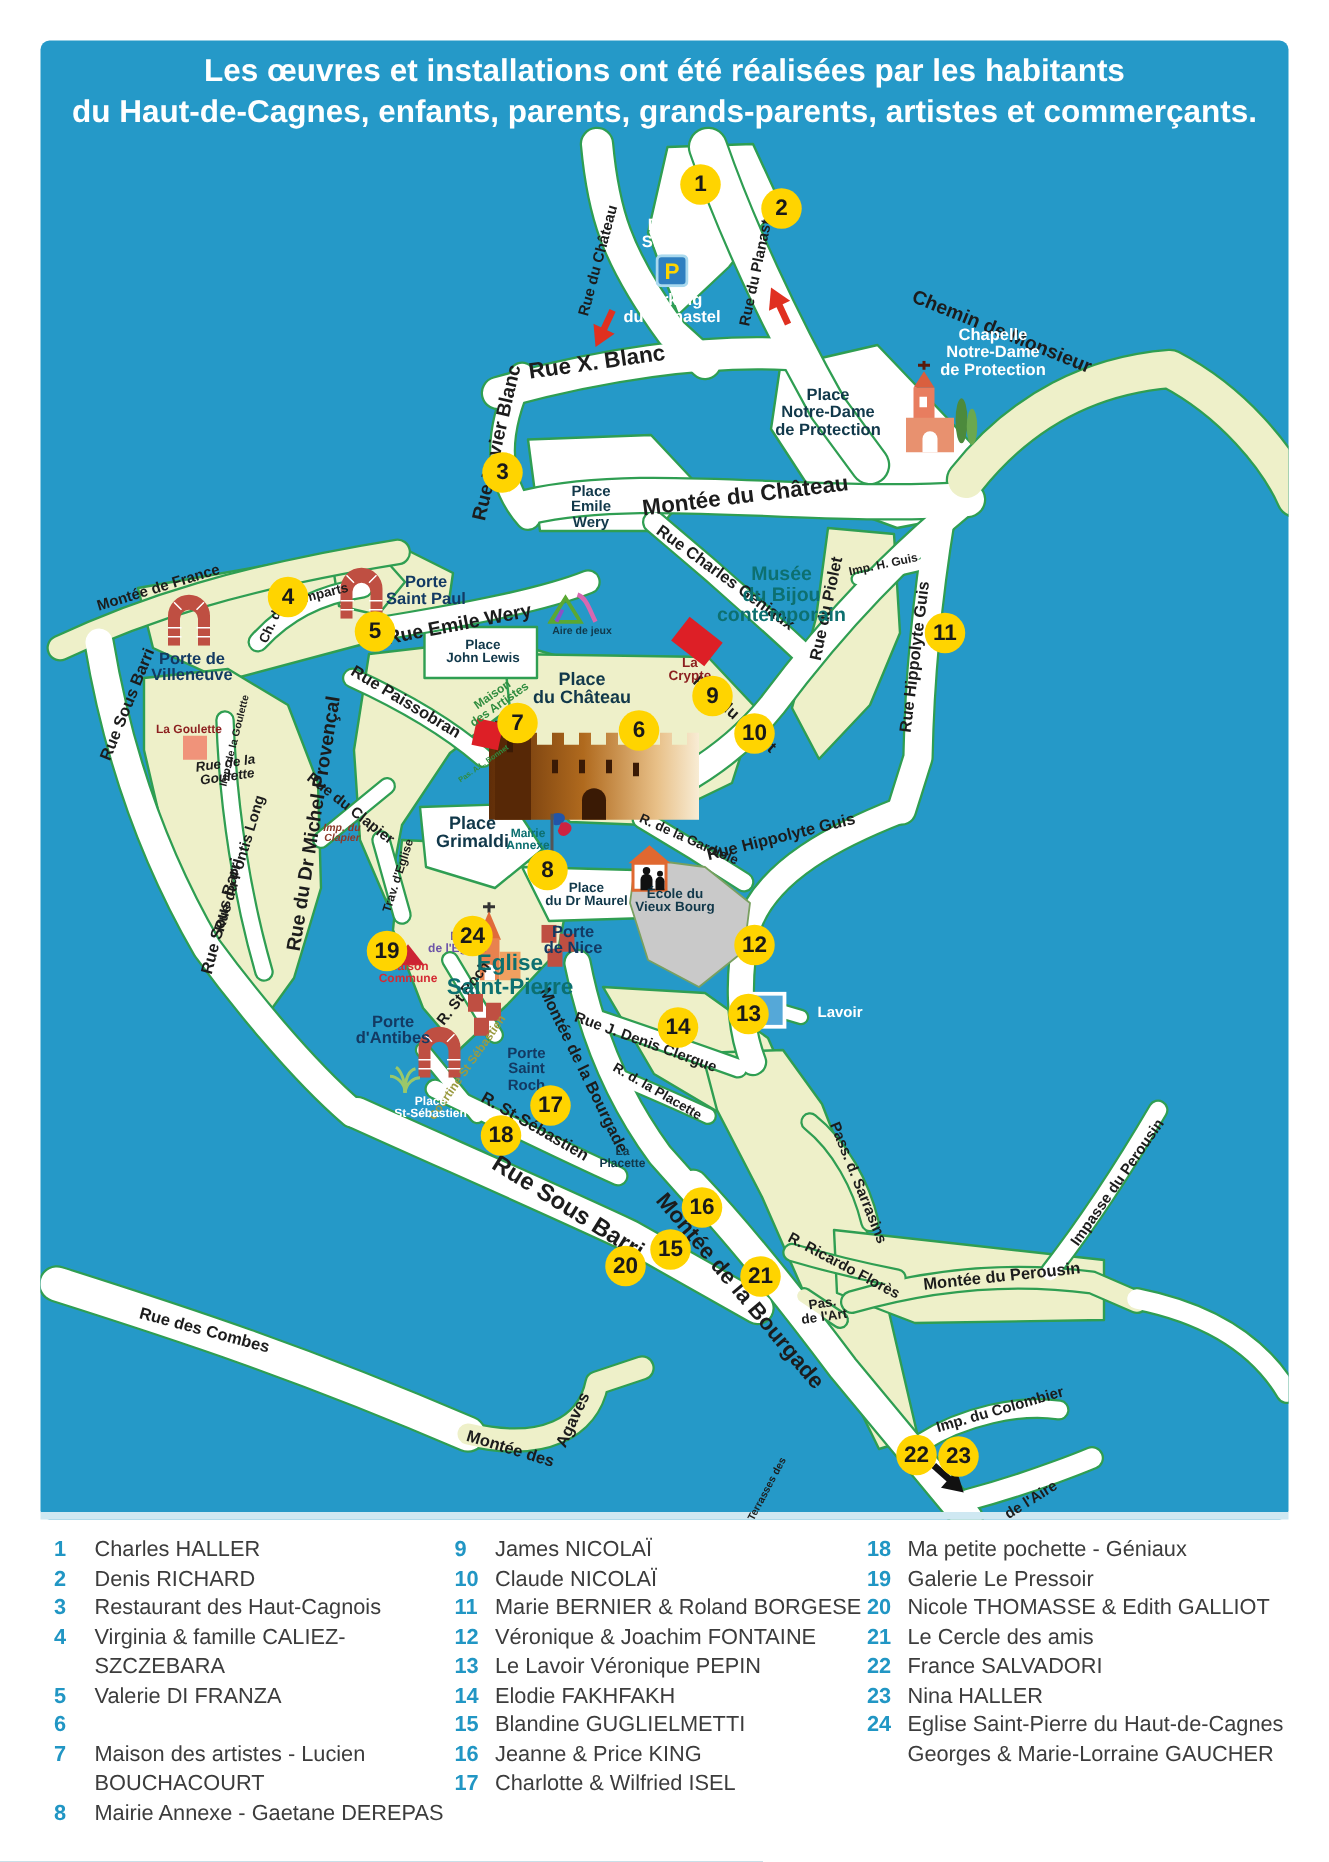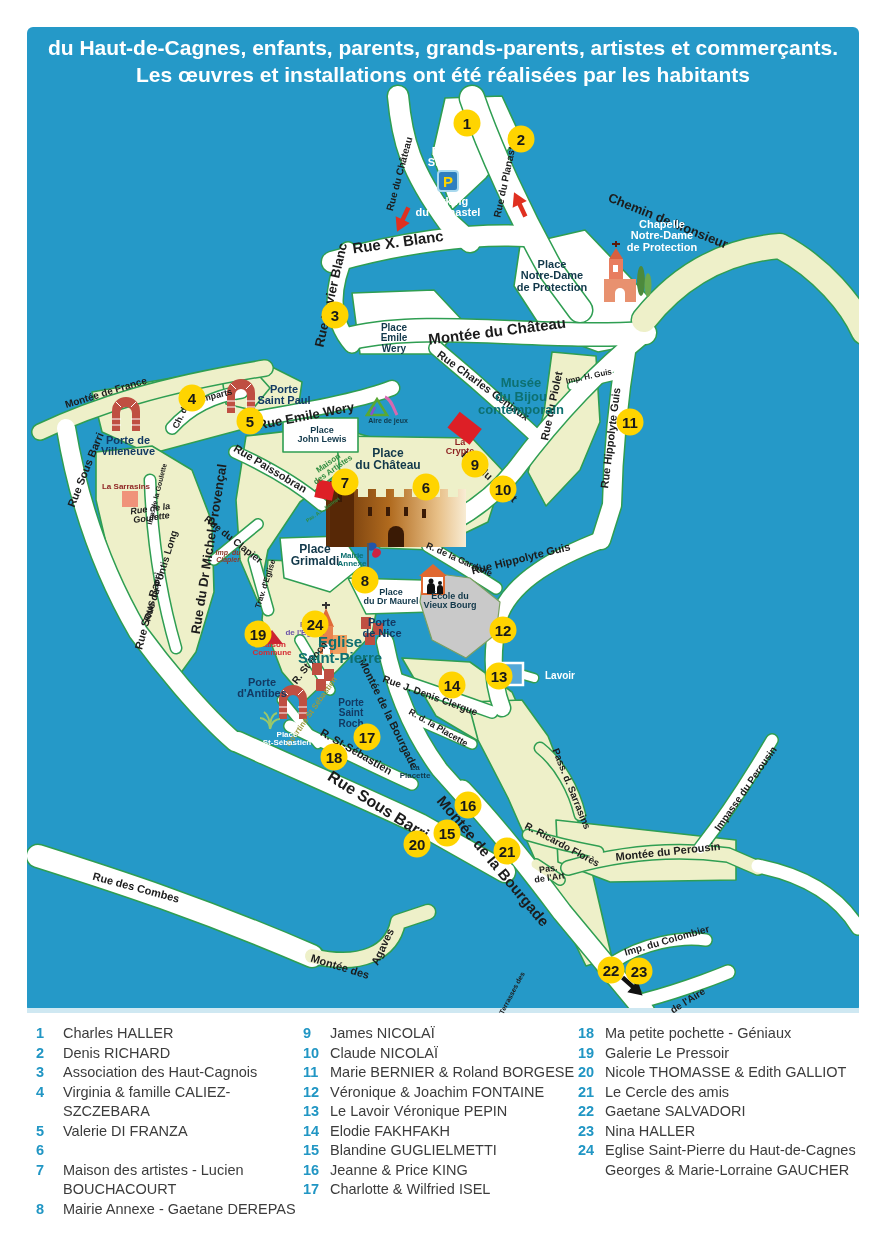--- a/index.html
+++ b/index.html
@@ -132,37 +132,37 @@
         <path d="M254,560 L268,610" fill="none" stroke="#ffffff" stroke-width="10" stroke-linecap="round" stroke-linejoin="round"></path>
         <path d="M214,560 L258,524" fill="none" stroke="#ffffff" stroke-width="9" stroke-linecap="round" stroke-linejoin="round"></path>
         <path d="M428,546 C462,566 496,588 496,588" fill="none" stroke="#ffffff" stroke-width="11" stroke-linecap="round" stroke-linejoin="round"></path>
         <path d="M150,480 C152,540 162,600 176,648" fill="none" stroke="#ffffff" stroke-width="10" stroke-linecap="round" stroke-linejoin="round"></path>
         <path d="M282,700 L318,744" fill="none" stroke="#ffffff" stroke-width="8" stroke-linecap="round" stroke-linejoin="round"></path>
         <path d="M500,668 L534,678" fill="none" stroke="#ffffff" stroke-width="8" stroke-linecap="round" stroke-linejoin="round"></path>
         <path d="M424,572 L470,578 L500,602 L496,634 L466,658 L432,640 L420,602 Z" fill="#c9c9c9" stroke="#79a060" stroke-width="1.2" stroke-linecap="round" stroke-linejoin="round"></path>
       </svg>
   </div>
   <div id="title">
+    <div>Les œuvres et installations ont été réalisées par les habitants</div>
     <div>du Haut-de-Cagnes, enfants, parents, grands-parents, artistes et commerçants.</div>
-    <div>Les œuvres et installations ont été réalisées par les habitants</div>
   </div>
   <div id="mapedge"></div>
   <div id="legend">
     <div class="leg-col" id="col0" style="left:36px;width:270px;">
         <div class="leg-row">
           <span class="leg-num">1</span>
           <span class="leg-txt">Charles HALLER</span>
         </div>
         <div class="leg-row">
           <span class="leg-num">2</span>
           <span class="leg-txt">Denis RICHARD</span>
         </div>
         <div class="leg-row">
           <span class="leg-num">3</span>
-          <span class="leg-txt">Association des Haut-Cagnois</span>
+          <span class="leg-txt">Restaurant des Haut-Cagnois</span>
         </div>
         <div class="leg-row">
           <span class="leg-num">4</span>
           <span class="leg-txt">Virginia &amp; famille CALIEZ-SZCZEBARA</span>
         </div>
         <div class="leg-row">
           <span class="leg-num">5</span>
           <span class="leg-txt">Valerie DI FRANZA</span>
         </div>
         <div class="leg-row">
@@ -227,21 +227,21 @@
         <div class="leg-row">
           <span class="leg-num">20</span>
           <span class="leg-txt">Nicole THOMASSE &amp; Edith GALLIOT</span>
         </div>
         <div class="leg-row">
           <span class="leg-num">21</span>
           <span class="leg-txt">Le Cercle des amis</span>
         </div>
         <div class="leg-row">
           <span class="leg-num">22</span>
-          <span class="leg-txt">Gaetane SALVADORI</span>
+          <span class="leg-txt">France SALVADORI</span>
         </div>
         <div class="leg-row">
           <span class="leg-num">23</span>
           <span class="leg-txt">Nina HALLER</span>
         </div>
         <div class="leg-row">
           <span class="leg-num">24</span>
           <span class="leg-txt">Eglise Saint-Pierre du Haut-de-Cagnes Georges &amp; Marie-Lorraine GAUCHER</span>
         </div>
       </div>
@@ -457,21 +457,21 @@
     <div class="lbl c-teal" style="left: 352px; top: 560px; font-size: 8px; transform: translate(-50%, -50%) rotate(0deg);">Mairie
 Annexe</div>
     <div class="lbl c-pl" style="left: 391px; top: 597px; font-size: 9px; transform: translate(-50%, -50%) rotate(0deg);">Place
 du Dr Maurel</div>
     <div class="lbl c-pl" style="left: 450px; top: 601px; font-size: 9px; transform: translate(-50%, -50%) rotate(0deg);">École du
 Vieux Bourg</div>
     <div class="lbl c-navy" style="left: 284px; top: 395px; font-size: 11px; transform: translate(-50%, -50%) rotate(0deg);">Porte
 Saint Paul</div>
     <div class="lbl c-navy" style="left: 128px; top: 446px; font-size: 11px; transform: translate(-50%, -50%) rotate(0deg);">Porte de
 Villeneuve</div>
-    <div class="lbl c-darkred" style="left: 126px; top: 487px; font-size: 8px; transform: translate(-50%, -50%) rotate(0deg);">La Sarrasins</div>
+    <div class="lbl c-darkred" style="left: 126px; top: 487px; font-size: 8px; transform: translate(-50%, -50%) rotate(0deg);">La Goulette</div>
     <div class="lbl c-navy" style="left: 382px; top: 628px; font-size: 11px; transform: translate(-50%, -50%) rotate(0deg);">Porte
 de Nice</div>
     <div class="lbl c-teal" style="left: 340px; top: 650px; font-size: 15px; transform: translate(-50%, -50%) rotate(0deg);">Eglise
 Saint-Pierre</div>
     <div class="lbl c-red" style="left: 272px; top: 649px; font-size: 8px; transform: translate(-50%, -50%) rotate(0deg);">Maison
 Commune</div>
     <div class="lbl c-purple" style="left: 305px; top: 629px; font-size: 8px; transform: translate(-50%, -50%) rotate(0deg);">Pl.
 de l'Eglise</div>
     <div class="lbl c-navy" style="left: 262px; top: 688px; font-size: 11px; transform: translate(-50%, -50%) rotate(0deg);">Porte
 d'Antibes</div>

